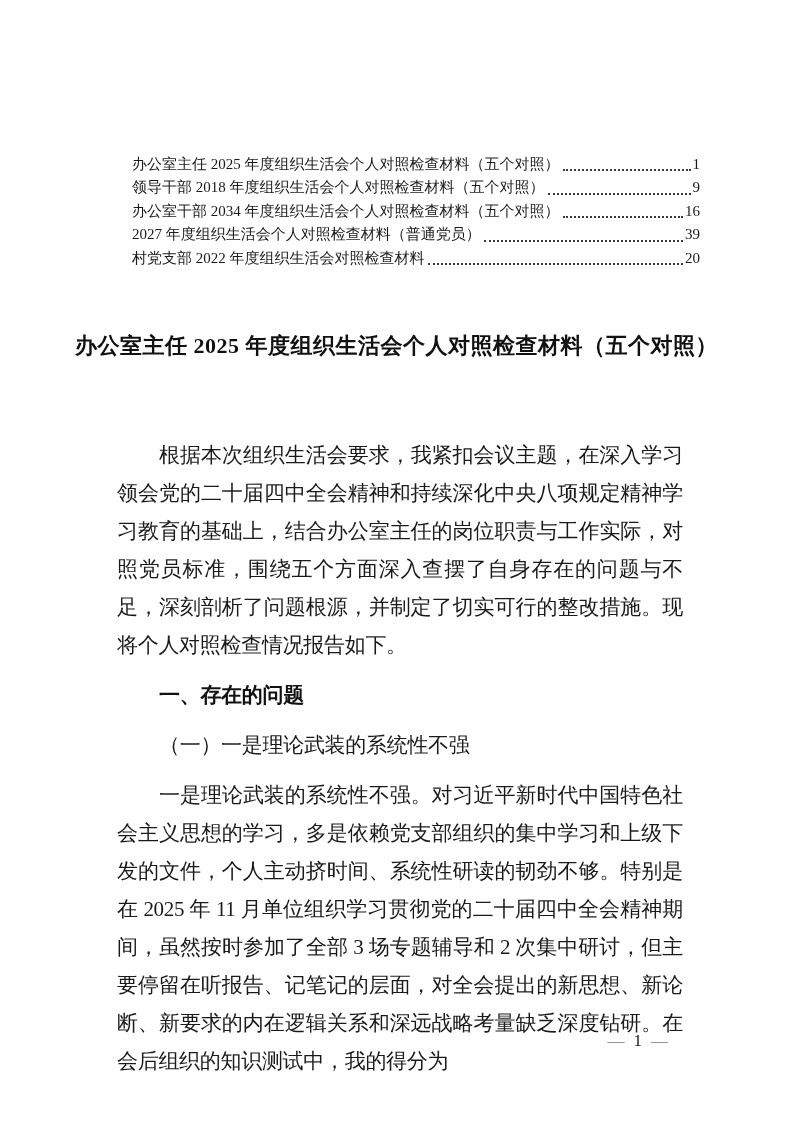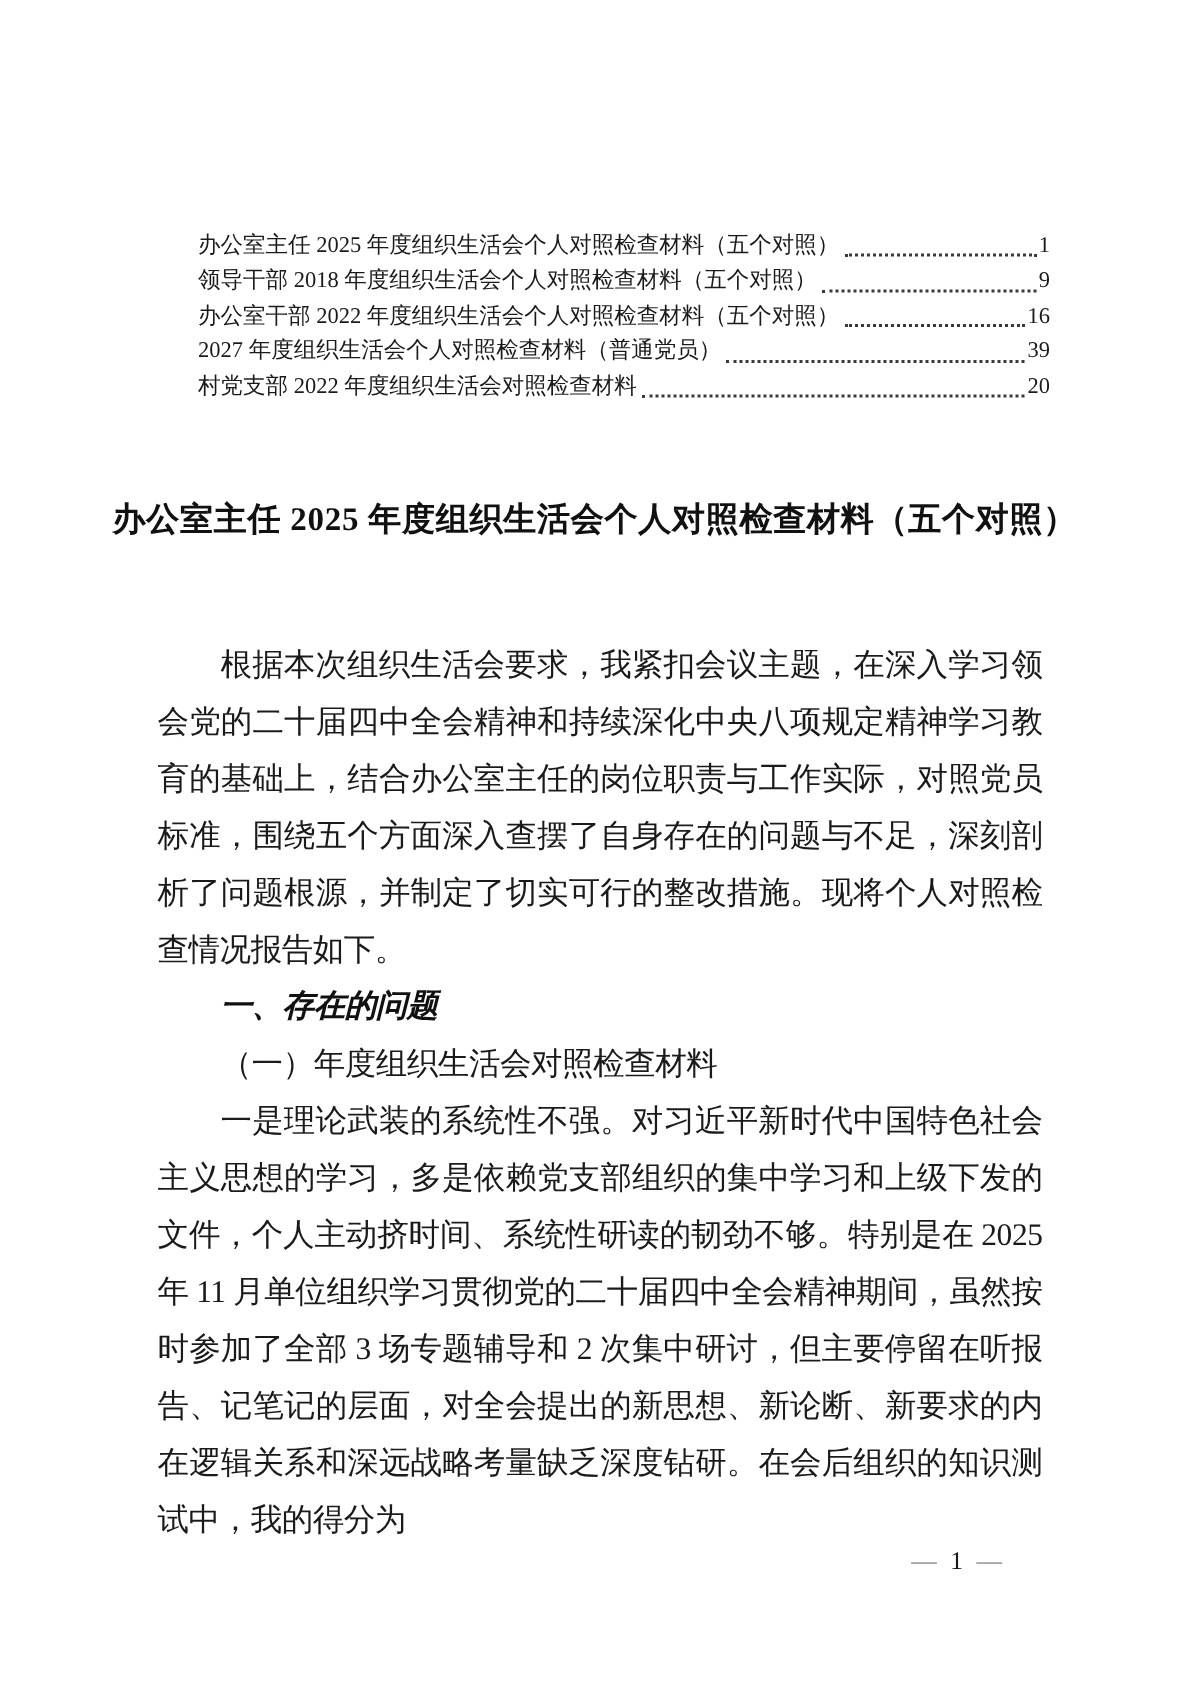--- a/index.html
+++ b/index.html
@@ -59,26 +59,25 @@
     position: absolute;
     top: 424px;
     left: 105px;
     width: 590px;
     font-size: 21px;
     line-height: 38px;
     letter-spacing: -0.3px;
     text-align: justify;
     color: #1a1a1a;
   }
-  .body-block p { margin: 0; text-indent: 2em; }
+  .body-block p { margin: 12px; text-indent: 2em; }
   .heading-1 {
     font-family: "Liberation Sans", "DejaVu Sans", sans-serif;
     font-weight: bold;
     color: #111111;
-    font-style: italic;
   }
   .heading-2 {
     font-weight: normal;
   }
 
   
   .footer {
     position: absolute;
     top: 1029px;
     right: 125px;
@@ -99,42 +98,42 @@
       <span class="toc-title">办公室主任 2025 年度组织生活会个人对照检查材料（五个对照）</span>
       <span class="toc-dots"></span>
       <span class="toc-page">1</span>
     </div>
     <div class="toc-row">
       <span class="toc-title">领导干部 2018 年度组织生活会个人对照检查材料（五个对照）</span>
       <span class="toc-dots"></span>
       <span class="toc-page">9</span>
     </div>
     <div class="toc-row">
-      <span class="toc-title">办公室干部 2022 年度组织生活会个人对照检查材料（五个对照）</span>
+      <span class="toc-title">办公室干部 2034 年度组织生活会个人对照检查材料（五个对照）</span>
       <span class="toc-dots"></span>
       <span class="toc-page">16</span>
     </div>
     <div class="toc-row">
       <span class="toc-title">2027 年度组织生活会个人对照检查材料（普通党员）</span>
       <span class="toc-dots"></span>
       <span class="toc-page">39</span>
     </div>
     <div class="toc-row">
       <span class="toc-title">村党支部 2022 年度组织生活会对照检查材料</span>
       <span class="toc-dots"></span>
       <span class="toc-page">20</span>
     </div>
   </div>
 
   <h1 class="doc-title">办公室主任 2025 年度组织生活会个人对照检查材料（五个对照）</h1>
 
   <div class="body-block">
     <p>根据本次组织生活会要求，我紧扣会议主题，在深入学习领会党的二十届四中全会精神和持续深化中央八项规定精神学习教育的基础上，结合办公室主任的岗位职责与工作实际，对照党员标准，围绕五个方面深入查摆了自身存在的问题与不足，深刻剖析了问题根源，并制定了切实可行的整改措施。现将个人对照检查情况报告如下。</p>
     <p class="heading-1">一、存在的问题</p>
-    <p class="heading-2">（一）年度组织生活会对照检查材料</p>
+    <p class="heading-2">（一）一是理论武装的系统性不强</p>
     <p>一是理论武装的系统性不强。对习近平新时代中国特色社会主义思想的学习，多是依赖党支部组织的集中学习和上级下发的文件，个人主动挤时间、系统性研读的韧劲不够。特别是在 2025 年 11 月单位组织学习贯彻党的二十届四中全会精神期间，虽然按时参加了全部 3 场专题辅导和 2 次集中研讨，但主要停留在听报告、记笔记的层面，对全会提出的新思想、新论断、新要求的内在逻辑关系和深远战略考量缺乏深度钻研。在会后组织的知识测试中，我的得分为</p>
   </div>
 
   <div class="footer">
     <span class="dash">—</span><span class="num">1</span><span class="dash">—</span>
   </div>
 
 </div>
 
 </body></html>

